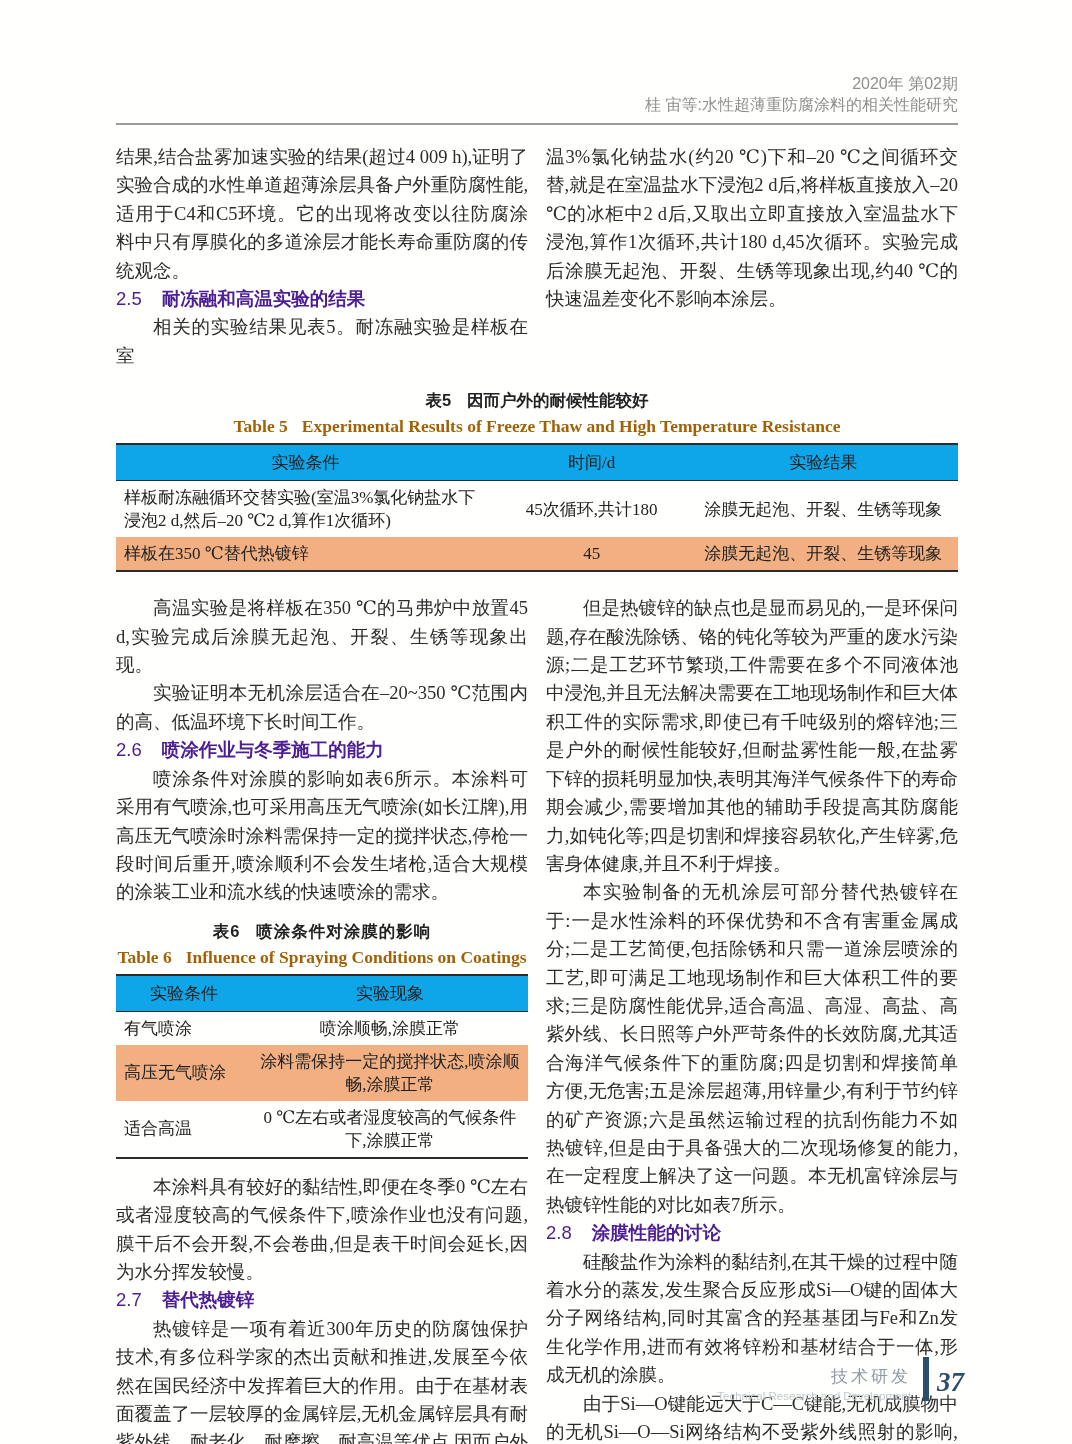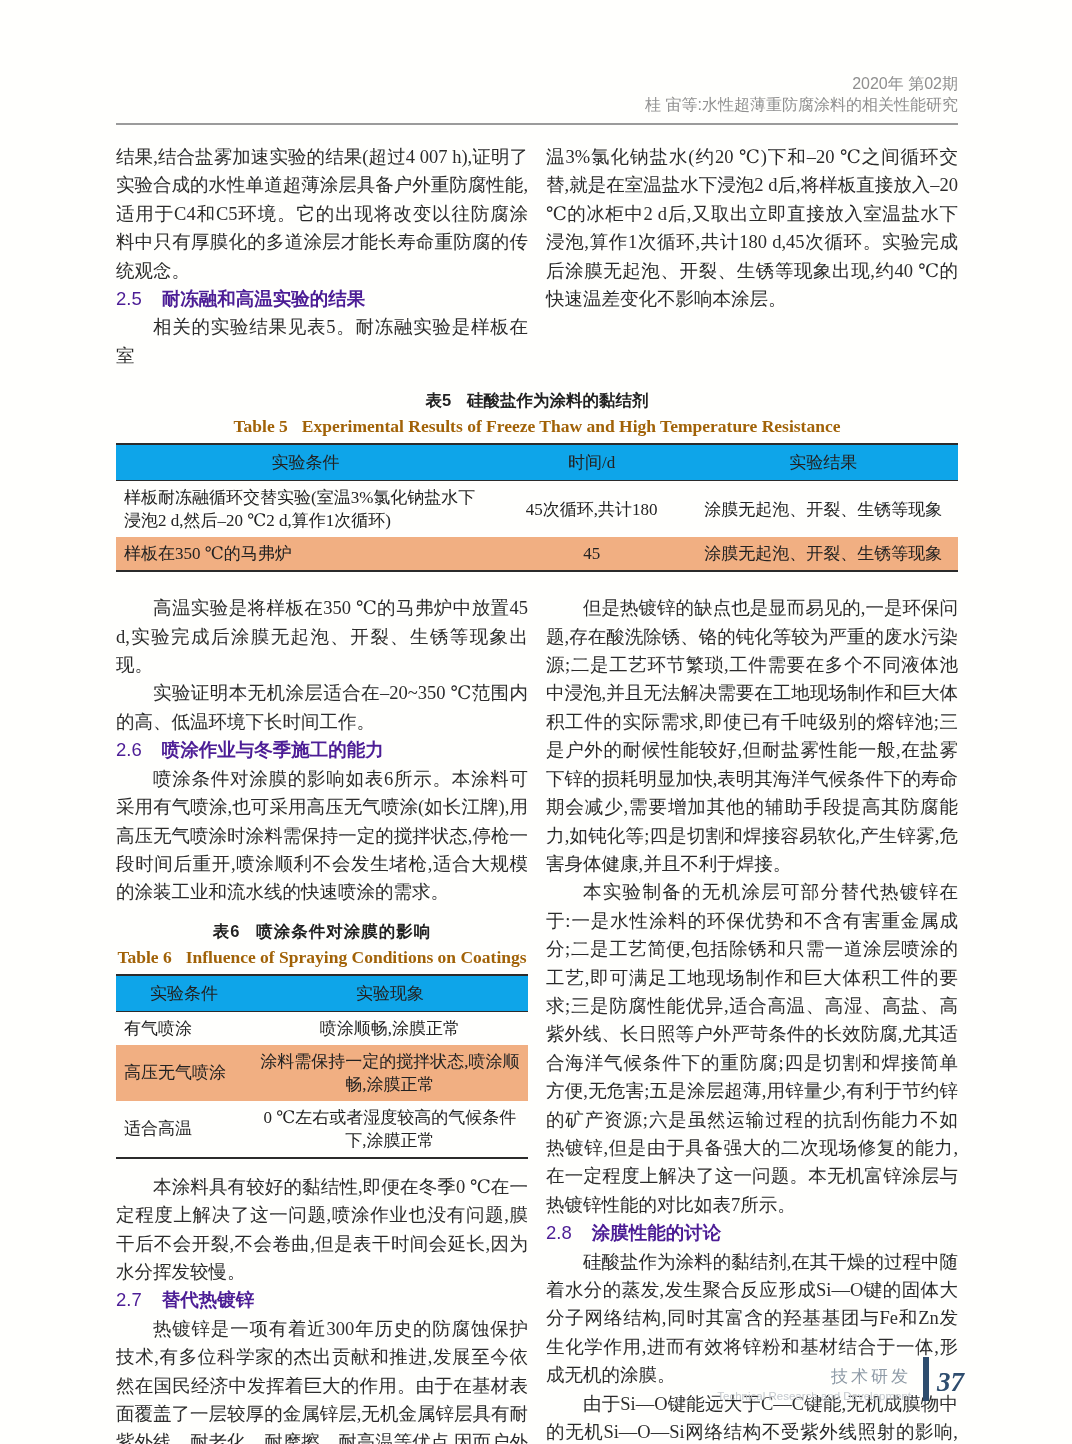--- a/index.html
+++ b/index.html
@@ -119,55 +119,55 @@
 <div class="page">
   <div class="content">
 
     <div class="runhead">
       <span>2020年 第02期</span>
       <span>桂 宙等:水性超薄重防腐涂料的相关性能研究</span>
     </div>
 
     <div class="twocol bodytext intro">
       <div class="col">
-        <p class="noindent">结果,结合盐雾加速实验的结果(超过4 007 h),证明了实验合成的水性单道超薄涂层具备户外重防腐性能,适用于C4和C5环境。它的出现将改变以往防腐涂料中只有厚膜化的多道涂层才能长寿命重防腐的传统观念。</p>
+        <p class="noindent">结果,结合盐雾加速实验的结果(超过4 009 h),证明了实验合成的水性单道超薄涂层具备户外重防腐性能,适用于C4和C5环境。它的出现将改变以往防腐涂料中只有厚膜化的多道涂层才能长寿命重防腐的传统观念。</p>
         <div class="sec-heading">
           <span class="num">2.5</span>
           <span>耐冻融和高温实验的结果</span>
         </div>
         <p>相关的实验结果见表5。耐冻融实验是样板在室</p>
       </div>
       <div class="col">
         <p class="noindent">温3%氯化钠盐水(约20 ℃)下和–20 ℃之间循环交替,就是在室温盐水下浸泡2 d后,将样板直接放入–20 ℃的冰柜中2 d后,又取出立即直接放入室温盐水下浸泡,算作1次循环,共计180 d,45次循环。实验完成后涂膜无起泡、开裂、生锈等现象出现,约40 ℃的快速温差变化不影响本涂层。</p>
       </div>
     </div>
 
     <div class="tablewrap">
       <div class="tbl-caption-zh">
-        <span class="lbl">表5</span><span>硅酸盐作为涂料的黏结剂</span>
+        <span class="lbl">表5</span><span>因而户外的耐候性能较好</span>
       </div>
       <div class="tbl-caption-en">
         <span class="lbl">Table 5</span><span>Experimental Results of Freeze Thaw and High Temperature Resistance</span>
       </div>
       <table class="datatbl" id="table5">
         <thead>
           <tr>
             <th>实验条件</th>
             <th>时间/d</th>
             <th>实验结果</th>
           </tr>
         </thead>
         <tbody>
           <tr>
             <td class="c1">样板耐冻融循环交替实验(室温3%氯化钠盐水下浸泡2 d,然后–20 ℃2 d,算作1次循环)</td>
             <td class="c2">45次循环,共计180</td>
             <td class="c3">涂膜无起泡、开裂、生锈等现象</td>
           </tr>
           <tr class="orange">
-            <td class="c1">样板在350 ℃的马弗炉</td>
+            <td class="c1">样板在350 ℃替代热镀锌</td>
             <td class="c2">45</td>
             <td class="c3">涂膜无起泡、开裂、生锈等现象</td>
           </tr>
         </tbody>
       </table>
     </div>
 
     <div class="twocol bodytext sect2">
 
       <div class="col">
@@ -203,21 +203,21 @@
                 <td class="c2">涂料需保持一定的搅拌状态,喷涂顺畅,涂膜正常</td>
               </tr>
               <tr>
                 <td class="c1">适合高温</td>
                 <td class="c2">0 ℃左右或者湿度较高的气候条件下,涂膜正常</td>
               </tr>
             </tbody>
           </table>
         </div>
 
-        <p>本涂料具有较好的黏结性,即便在冬季0 ℃在一定程度上解决了这一问题,喷涂作业也没有问题,膜干后不会开裂,不会卷曲,但是表干时间会延长,因为水分挥发较慢。</p>
+        <p>本涂料具有较好的黏结性,即便在冬季0 ℃左右或者湿度较高的气候条件下,喷涂作业也没有问题,膜干后不会开裂,不会卷曲,但是表干时间会延长,因为水分挥发较慢。</p>
         <div class="sec-heading">
           <span class="num">2.7</span>
           <span>替代热镀锌</span>
         </div>
         <p>热镀锌是一项有着近300年历史的防腐蚀保护技术,有多位科学家的杰出贡献和推进,发展至今依然在国民经济中发挥着巨大的作用。由于在基材表面覆盖了一层较厚的金属锌层,无机金属锌层具有耐紫外线、耐老化、耐摩擦、耐高温等优点,因而户外的耐候性能较好,使用寿命一般在20~25 a,因此全球金属锌产量的40%以上都被用于热镀锌。</p>
       </div>
 
       <div class="col">
         <p>但是热镀锌的缺点也是显而易见的,一是环保问题,存在酸洗除锈、铬的钝化等较为严重的废水污染源;二是工艺环节繁琐,工件需要在多个不同液体池中浸泡,并且无法解决需要在工地现场制作和巨大体积工件的实际需求,即使已有千吨级别的熔锌池;三是户外的耐候性能较好,但耐盐雾性能一般,在盐雾下锌的损耗明显加快,表明其海洋气候条件下的寿命期会减少,需要增加其他的辅助手段提高其防腐能力,如钝化等;四是切割和焊接容易软化,产生锌雾,危害身体健康,并且不利于焊接。</p>
         <p>本实验制备的无机涂层可部分替代热镀锌在于:一是水性涂料的环保优势和不含有害重金属成分;二是工艺简便,包括除锈和只需一道涂层喷涂的工艺,即可满足工地现场制作和巨大体积工件的要求;三是防腐性能优异,适合高温、高湿、高盐、高紫外线、长日照等户外严苛条件的长效防腐,尤其适合海洋气候条件下的重防腐;四是切割和焊接简单方便,无危害;五是涂层超薄,用锌量少,有利于节约锌的矿产资源;六是虽然运输过程的抗刮伤能力不如热镀锌,但是由于具备强大的二次现场修复的能力,在一定程度上解决了这一问题。本无机富锌涂层与热镀锌性能的对比如表7所示。</p>

